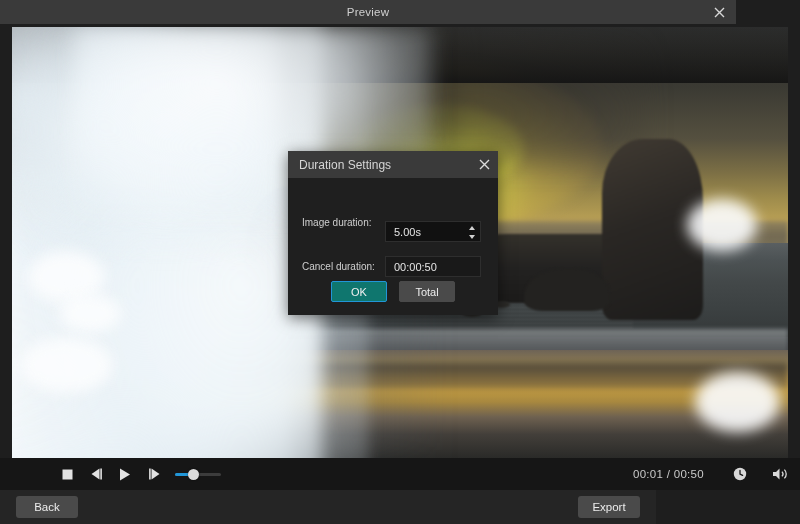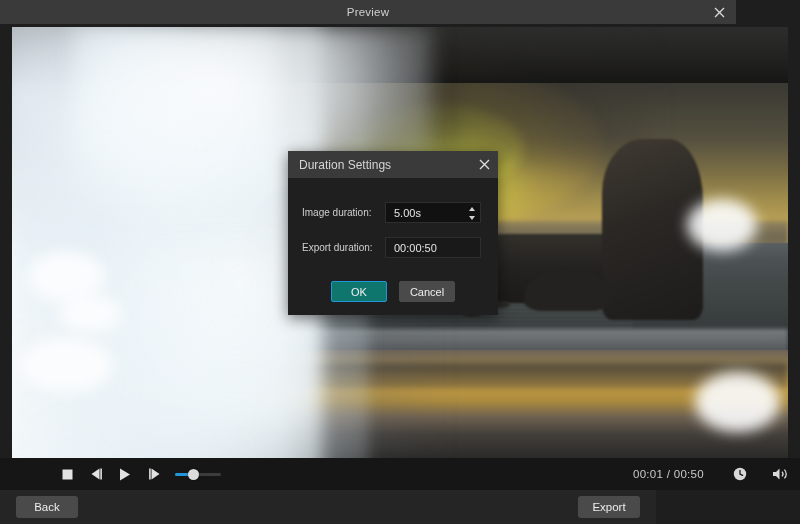--- a/index.html
+++ b/index.html
@@ -416,21 +416,21 @@
     width: 83px;
   }
   .field-input {
     position: relative;
     height: 21px;
     background: #111111;
     border: 1px solid #2e2e2e;
     display: flex; align-items: center;
     box-sizing: border-box;
   }
-  #image-duration-input { width: 96px; }
+  #image-duration-input { width: 96px; margin-top: 19px; }
   #total-duration-input { width: 96px; background: #191919; }
   .field-value {
     font-size: 11px;
     color: #e4e4e4;
     margin-left: 8px;
   }
   #image-duration-spinner {
     position: absolute; right: 3px; top: 1px;
     width: 11px; height: 18px;
     display: flex; flex-direction: column;
@@ -601,25 +601,25 @@
       <div id="image-duration-input" class="field-input">
         <span class="field-value">5.00s</span>
         <div id="image-duration-spinner">
           <div class="tri-up"></div>
           <div class="tri-down"></div>
         </div>
       </div>
     </div>
 
     <div id="total-duration-row" class="field-row">
-      <span class="field-label">Export duration:</span>
+      <span class="field-label">Cancel duration:</span>
       <div id="total-duration-input" class="field-input">
         <span class="field-value">00:00:50</span>
       </div>
     </div>
 
     <div id="dialog-buttons">
       <div id="ok-button" class="dlg-btn">OK</div>
-      <div id="cancel-button" class="dlg-btn">Cancel</div>
+      <div id="cancel-button" class="dlg-btn">Total</div>
     </div>
   </div>
 
 </div>
 
 </body></html>

